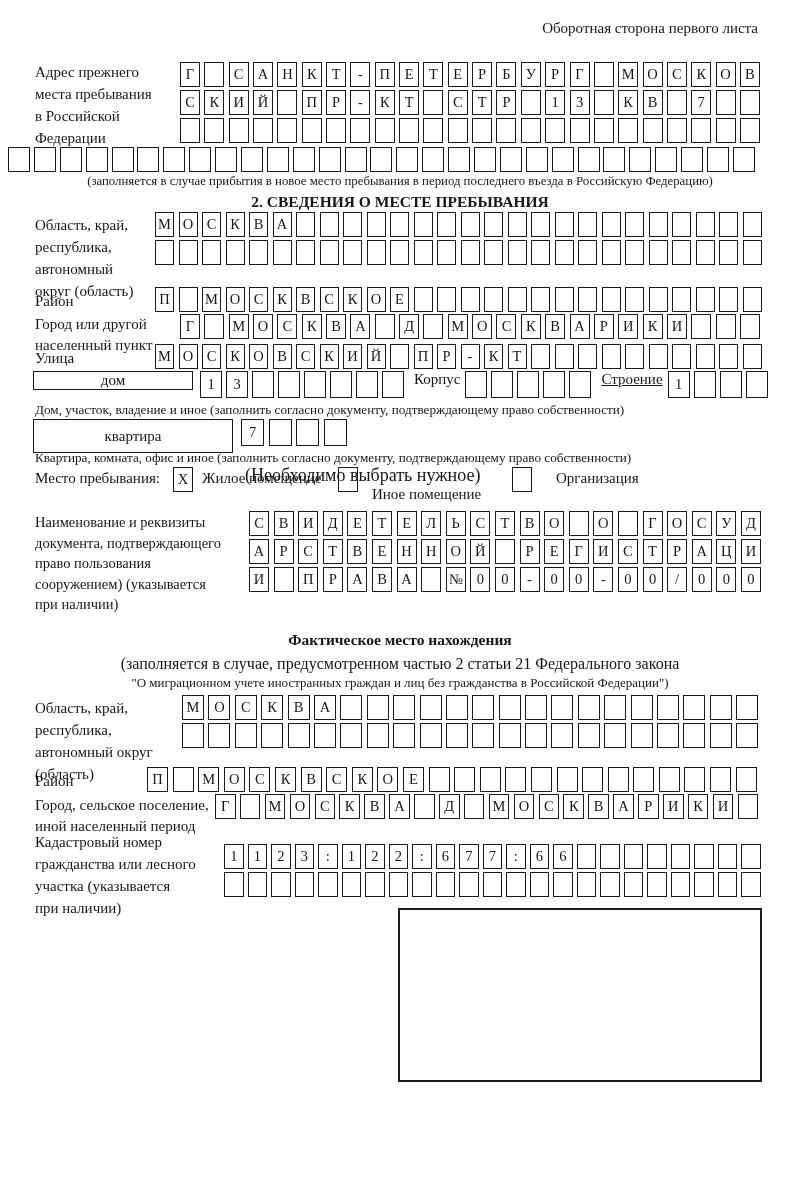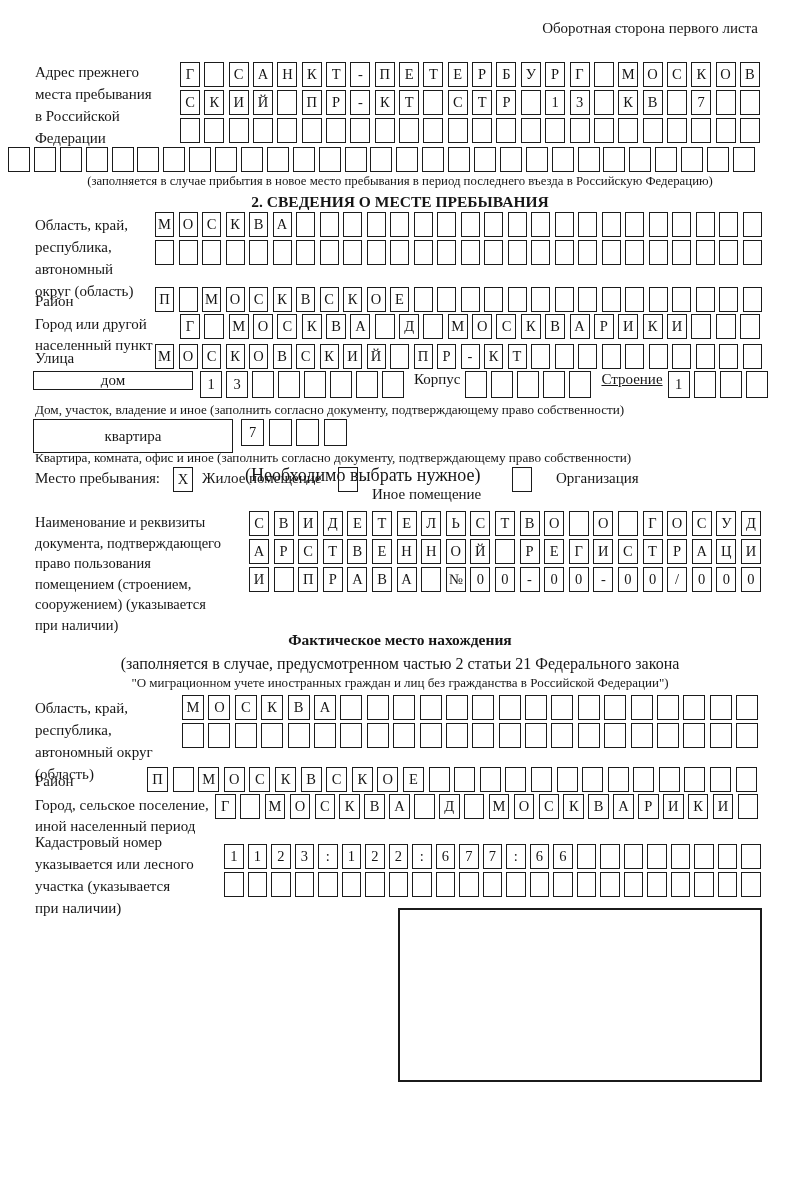--- a/index.html
+++ b/index.html
@@ -362,21 +362,20 @@
     <span class="abs" style="left:372px;top:3px;font-size:15px;margin-top:16px;">Иное помещение</span>
     <span class="abs cbox" style="left:512px;top:0;"></span>
     <span class="abs" style="left:556px;top:3px;font-size:15px;">Организация</span>
   </div>
   <div class="abs" style="left:245px;top:465px;font-size:18px;">(Необходимо выбрать нужное)</div>
 
   <div class="abs" style="left:35px;top:512px;font-size:14.5px;line-height:20.5px;">
       <div>Наименование и реквизиты</div>
       <div>документа, подтверждающего</div>
       <div>право пользования</div>
-      <div>помещением (строением,</div>
       <div>сооружением) (указывается</div>
       <div>при наличии)</div>
     </div>
   <div class="abs cells" style="left:249px;top:511px;--cw:20px;--gap:4.6px;">
       <span class="cell">С</span>
       <span class="cell">В</span>
       <span class="cell">И</span>
       <span class="cell">Д</span>
       <span class="cell">Е</span>
       <span class="cell">Т</span>
@@ -554,21 +553,21 @@
       <span class="cell">А</span>
       <span class="cell">Р</span>
       <span class="cell">И</span>
       <span class="cell">К</span>
       <span class="cell">И</span>
       <span class="cell"></span>
     </div>
 
   <div class="abs lbl" style="left:35px;top:831px;">
       <div>Кадастровый номер</div>
-      <div>указывается или лесного</div>
+      <div>гражданства или лесного</div>
       <div>участка (указывается</div>
       <div>при наличии)</div>
     </div>
   <div class="abs cells" style="left:224px;top:844px;--cw:19.5px;--gap:4px;">
       <span class="cell">1</span>
       <span class="cell">1</span>
       <span class="cell">2</span>
       <span class="cell">3</span>
       <span class="cell">:</span>
       <span class="cell">1</span>

